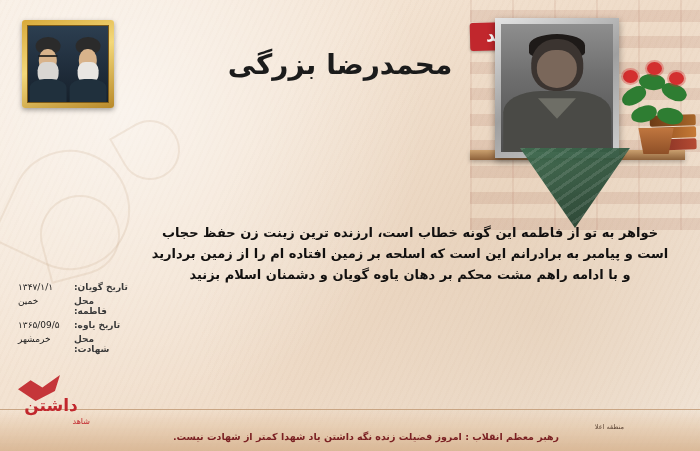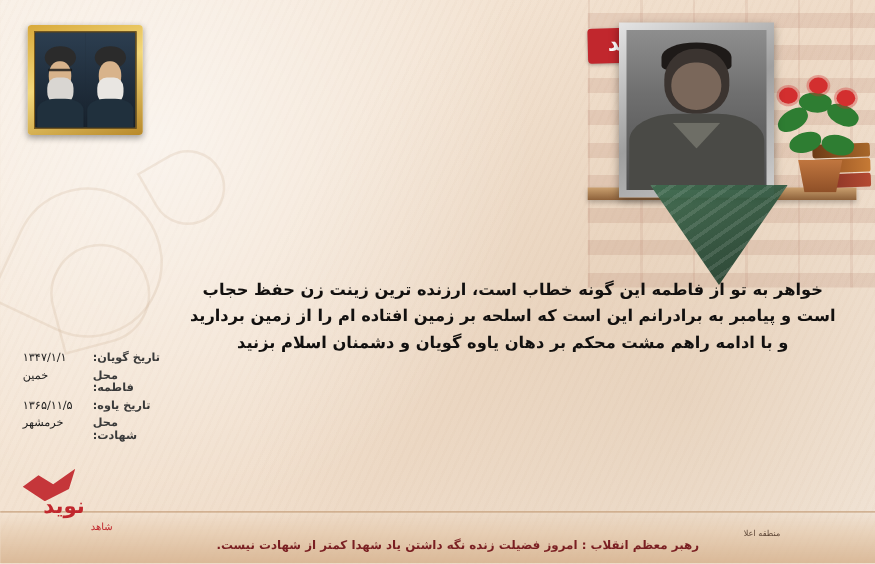--- a/index.html
+++ b/index.html
@@ -395,20 +395,21 @@
         <div class="face"></div>
         <div class="glasses"></div>
         <div class="beard"></div>
         <div class="body"></div>
       </div>
     </div>
   </div>
 
   <div class="martyr-badge">شهید</div>
 
+  <div class="martyr-name">محمدرضا بزرگی</div>
 
   <div class="photo-frame">
     <div class="photo-inner">
       <div class="p-hair"></div>
       <div class="p-head"></div>
       <div class="p-face"></div>
       <div class="p-body"></div>
       <div class="p-collar"></div>
     </div>
   </div>
@@ -422,31 +423,31 @@
     <div class="info-row">
       <span class="info-label">تاریخ گویان:</span>
       <span class="info-value">۱۳۴۷/۱/۱</span>
     </div>
     <div class="info-row">
       <span class="info-label">محل فاطمه:</span>
       <span class="info-value">خمین</span>
     </div>
     <div class="info-row">
       <span class="info-label">تاریخ یاوه:</span>
-      <span class="info-value">۱۳۶۵/۱۱/۵</span>
+      <span class="info-value">۱۳۶۵/09/۵</span>
     </div>
     <div class="info-row">
       <span class="info-label">محل شهادت:</span>
       <span class="info-value">خرمشهر</span>
     </div>
   </div>
 
   <div class="footer-band"></div>
   <div class="footer-caption">منطقه اعلا</div>
   <div class="footer-text">رهبر معظم انقلاب : امروز فضیلت زنده نگه داشتن یاد شهدا کمتر از شهادت نیست.</div>
 
   <div class="logo">
     <div class="bird"></div>
-    <div class="word">نوید</div>
+    <div class="word">داشتن</div>
     <div class="sub">شاهد</div>
   </div>
 
 </div>
 
 </body></html>

